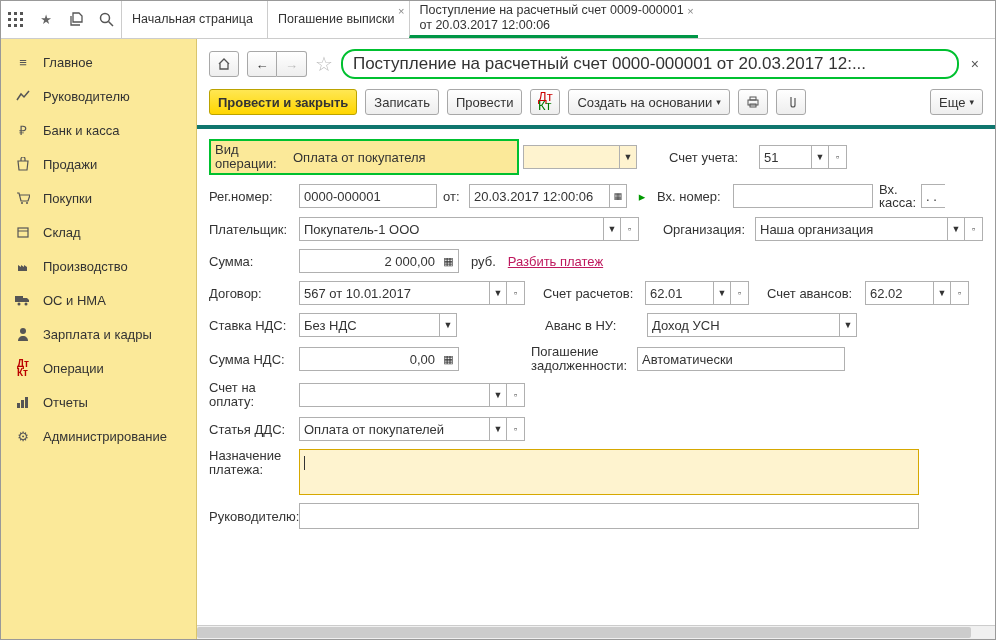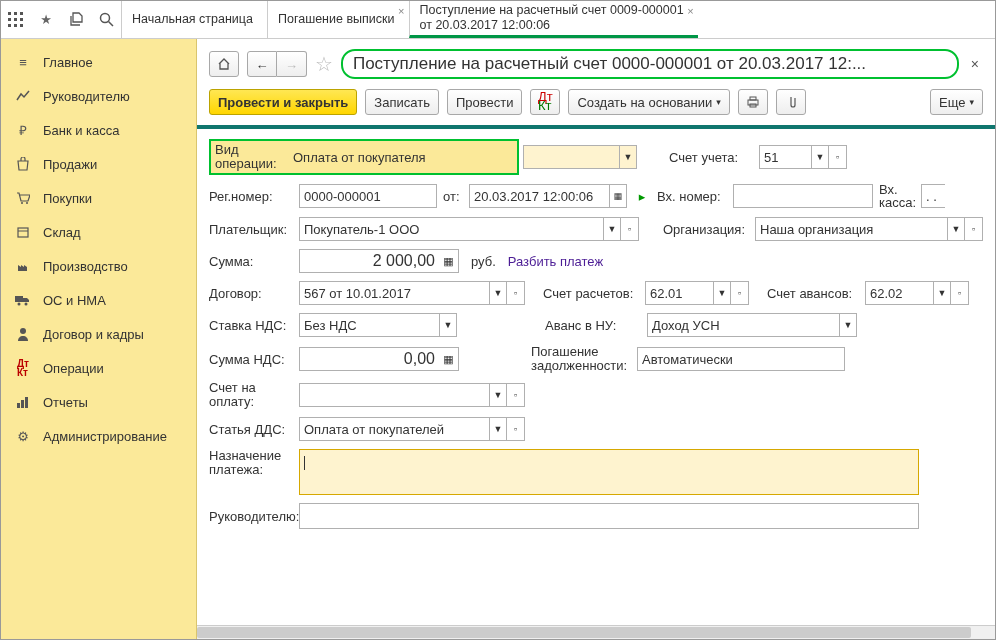--- a/index.html
+++ b/index.html
@@ -28,29 +28,29 @@
 .star{font-size:20px;color:#bbb}
 .title{flex:1;font-size:17px;border:2px solid #00c030;border-radius:14px;padding:3px 10px;white-space:nowrap;overflow:hidden;text-overflow:ellipsis}
 .close-x{font-size:14px;color:#555;cursor:pointer;padding:0 4px}
 .toolbar{display:flex;align-items:center;gap:8px;padding:4px 12px 10px 12px;border-bottom:4px solid #0f766e}
 .toolbar .spacer{flex:1}
 .form{padding:10px 12px;overflow:auto;flex:1}
 .row{display:flex;align-items:center;margin-bottom:8px;gap:6px}
 .lbl{width:84px;font-size:13px;color:#333}
 .lbl.w2{width:84px;line-height:14px}
 .input{height:24px;border:1px solid #b0b0b0;background:#fff;padding:0 4px;display:flex;align-items:center;font-size:13px}
-.input input{border:none;outline:none;width:100%;font-size:16px;background:transparent}
+.input input{border:none;outline:none;width:100%;font-size:13px;background:transparent}
 .combo{display:flex;align-items:stretch}
 .combo .input{border-right:none}
 .combo .dd{width:18px;border:1px solid #b0b0b0;background:#fff;display:flex;align-items:center;justify-content:center;font-size:9px;cursor:pointer}
 .combo .dd+.dd{border-left:none}
 .highlight-op{border:2px solid #00c030;border-radius:0;padding:2px 4px;display:flex;align-items:center;gap:8px;background:#fbe999}
 .yellow-bg .input,.yellow-bg .dd{background:#fef3cf}
 .num{text-align:right}
-.link{color:#4c1d95;cursor:pointer}
+.link{color:#be185d;text-decoration:underline;cursor:pointer}
 .calc-ico{width:20px;border:1px solid #b0b0b0;border-left:none;display:flex;align-items:center;justify-content:center;font-size:11px;cursor:pointer;background:#fff}
 .textarea{border:1px solid #d6a800;background:#fef3cf;height:46px;padding:4px;width:620px}
 .textarea.plain{border:1px solid #b0b0b0;background:#fff;height:26px}
 .scroll-h{position:absolute;bottom:0;left:196px;right:0;height:14px;background:#f0f0f0;border-top:1px solid #ccc}
 .scroll-h .thumb{position:absolute;left:0;top:1px;bottom:1px;width:97%;background:#ccc;border-radius:2px}
 svg{display:block}
 .dtkt{color:#b00;font-size:10px;font-weight:bold;line-height:9px}
 </style>
 </head>
 <body>
@@ -166,21 +166,21 @@
         </span>
         <span>ОС и НМА</span>
       </div>
     <div class="nav-item">
         <span class="ic">
           <svg width="12" height="14">
             <circle cx="6" cy="4" r="3" fill="#555"></circle>
             <path d="M1 14c0-3 2-5 5-5s5 2 5 5z" fill="#555"></path>
           </svg>
         </span>
-        <span>Договор и кадры</span>
+        <span>Зарплата и кадры</span>
       </div>
     <div class="nav-item">
         <span class="ic">
           <span class="dtkt">Дт<br>Кт</span>
         </span>
         <span>Операции</span>
       </div>
     <div class="nav-item">
         <span class="ic">
           <svg width="14" height="14">

